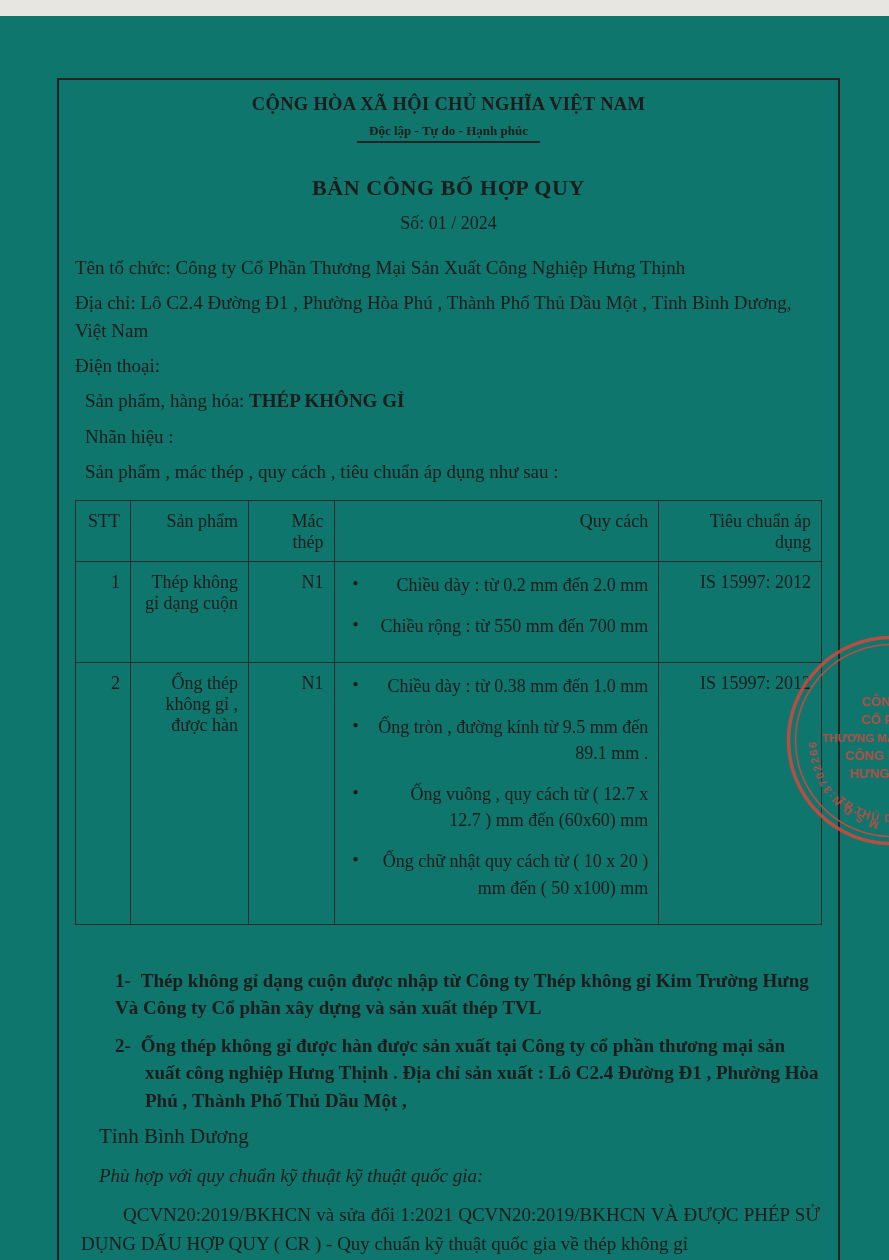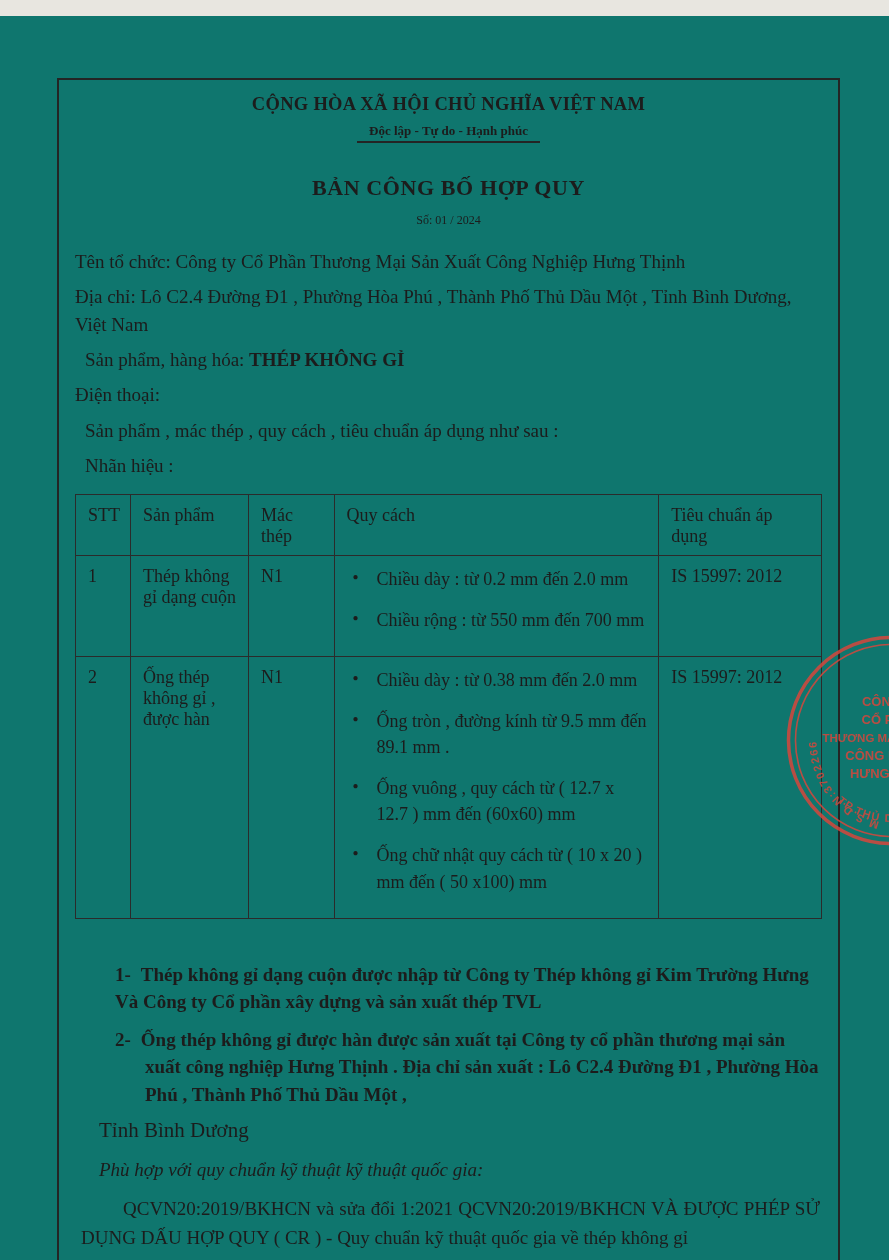--- a/index.html
+++ b/index.html
@@ -18,37 +18,37 @@
     left: 57px; top: 62px;
     width: 783px; height: 1200px;
     border: 2px solid #242424;
     border-bottom: none;
     padding: 14px 16px 0 16px;
   }
   .nat-title { text-align: center; font-weight: bold; font-size: 18.5px; letter-spacing: 0.3px; }
   .motto { text-align: center; margin-top: 6px; }
   .motto span { font-weight: bold; font-size: 13px; border-bottom: 2.5px solid #242424; padding: 0 12px 3px 12px; }
   .doc-title { text-align: center; font-weight: bold; font-size: 22px; letter-spacing: 0.6px; margin-top: 36px; }
-  .doc-no { text-align: center; font-size: 12px; margin-top: 12px; }
+  .doc-no { text-align: center; font-size: 18px; margin-top: 12px; }
   .para { font-size: 19px; line-height: 1.48; margin-top: 7px; }
   .para.first { margin-top: 20px; }
   .para.indent { margin-left: 10px; }
   .bold { font-weight: bold; }
   table.spec {
     margin-top: 14px;
     width: 100%;
     border-collapse: collapse;
     font-size: 18px;
   }
   table.spec th, table.spec td {
     border: 1.6px solid #2b2b2b;
     vertical-align: top;
     padding: 10px 10px 8px 12px;
     font-weight: normal;
-    text-align: left;
+    text-align: right;
   }
   th.c-stt, td.c-stt { text-align: center; padding-left: 4px; padding-right: 4px; }
   td.c-prod { text-align: justify; }
   td.c-grade { padding-left: 16px; }
   td.c-spec { padding: 12px 14px 8px 12px; }
   .qc-item { position: relative; padding-left: 30px; margin-bottom: 15px; line-height: 1.45; }
   .qc-item::before { content: "●"; position: absolute; left: 6px; top: 4px; font-size: 10px; }
   .notes { margin-top: 42px; }
   .note { font-size: 19px; line-height: 1.45; margin: 0 2px 10px 40px; font-weight: bold; }
   .note.hang { padding-left: 30px; text-indent: -30px; }
@@ -80,31 +80,31 @@
 
     <div class="doc-title">BẢN CÔNG BỐ HỢP QUY</div>
     <div class="doc-no">Số: 01 / 2024</div>
 
     <div class="para first">
       <span>Tên tổ chức: Công ty Cổ Phần Thương Mại Sản Xuất Công Nghiệp Hưng Thịnh</span>
     </div>
     <div class="para">
       <span>Địa chỉ: Lô C2.4 Đường Đ1 , Phường Hòa Phú , Thành Phố Thủ Dầu Một , Tỉnh Bình Dương, Việt Nam</span>
     </div>
-    <div class="para indent">
-      <span>Sản phẩm, hàng hóa: </span><span class="bold">THÉP KHÔNG GỈ</span>
-    </div>
     <div class="para">
       <span>Điện thoại:</span>
     </div>
     <div class="para indent">
-      <span>Sản phẩm , mác thép , quy cách , tiêu chuẩn áp dụng như sau :</span>
+      <span>Sản phẩm, hàng hóa: </span><span class="bold">THÉP KHÔNG GỈ</span>
     </div>
     <div class="para indent">
       <span>Nhãn hiệu :</span>
+    </div>
+    <div class="para indent">
+      <span>Sản phẩm , mác thép , quy cách , tiêu chuẩn áp dụng như sau :</span>
     </div>
 
     <table class="spec">
       <colgroup>
         <col style="width:50px">
           <col style="width:122px">
           <col style="width:88px">
           <col style="width:342px">
           <col style="width:170px">
       </colgroup>
@@ -126,21 +126,21 @@
             <div class="qc-item">Chiều dày : từ 0.2 mm đến 2.0 mm</div>
             <div class="qc-item">Chiều rộng : từ 550 mm đến 700 mm</div>
           </td>
           <td class="c-std">IS 15997: 2012</td>
         </tr>
         <tr>
           <td class="c-stt">2</td>
           <td class="c-prod">Ống thép không gỉ , được hàn</td>
           <td class="c-grade">N1</td>
           <td class="c-spec">
-            <div class="qc-item">Chiều dày : từ 0.38 mm đến 2.0 mm</div>
+            <div class="qc-item">Chiều dày : từ 0.38 mm đến 1.0 mm</div>
             <div class="qc-item">Ống tròn , đường kính từ 9.5 mm đến 89.1 mm .</div>
             <div class="qc-item">Ống vuông , quy cách từ ( 12.7 x 12.7 ) mm đến (60x60) mm</div>
             <div class="qc-item">Ống chữ nhật quy cách từ ( 10 x 20 ) mm đến ( 50 x100) mm</div>
           </td>
           <td class="c-std">IS 15997: 2012</td>
         </tr>
       </tbody>
     </table>
 
     <div class="notes">

